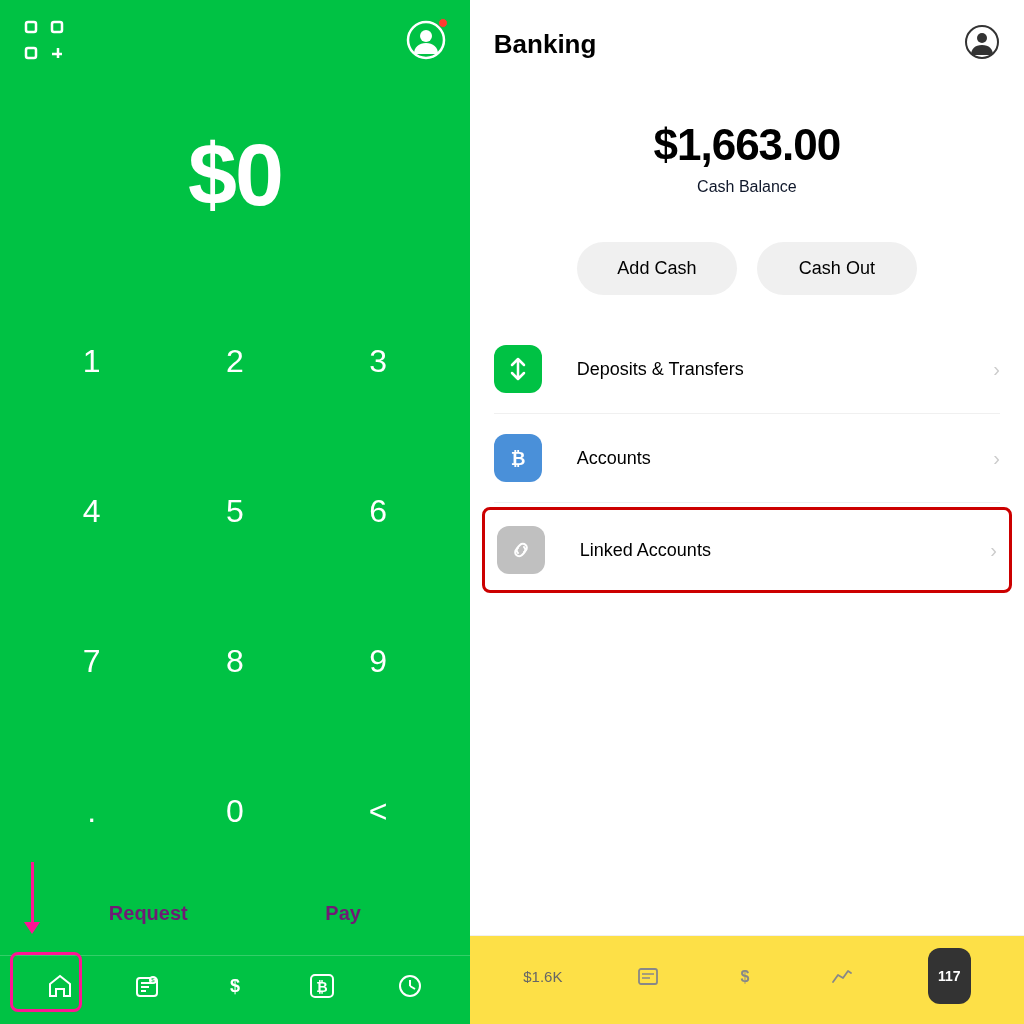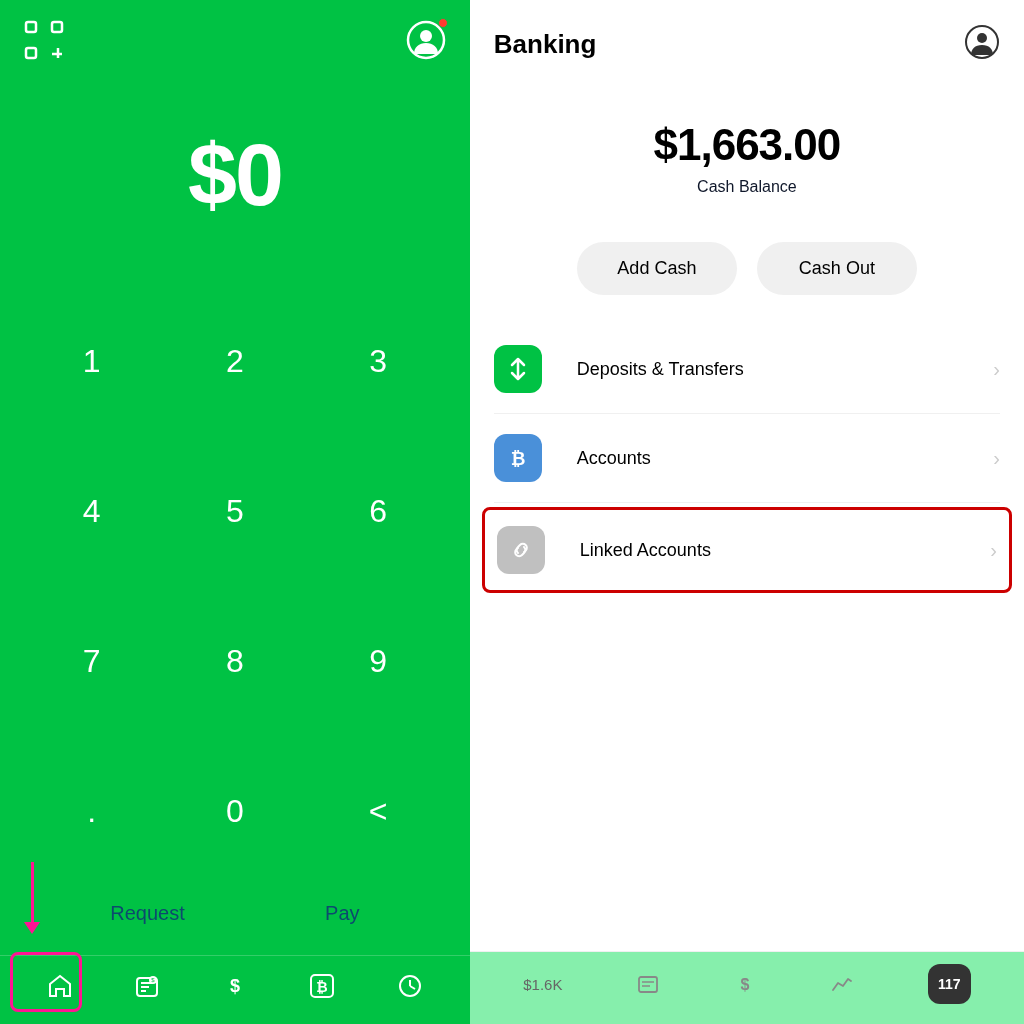--- a/index.html
+++ b/index.html
@@ -69,23 +69,23 @@
       padding: 20px;
     }
 
     .bottom-actions {
       display: flex;
       justify-content: space-around;
       padding: 16px 40px 30px;
     }
 
     .action-btn {
-      color: #0c4a6e;
+      color: #701a75;
       font-size: 20px;
-      font-weight: 400;
+      font-weight: 700;
       background: none;
       border: none;
       cursor: pointer;
     }
 
     .bottom-nav {
       display: flex;
       justify-content: space-around;
       align-items: center;
       padding: 12px 16px 20px;
@@ -266,42 +266,42 @@
       color: #ccc;
       font-size: 20px;
     }
 
     .right-bottom-bar {
       display: flex;
       align-items: center;
       justify-content: space-around;
       padding: 12px 16px 20px;
       border-top: 1px solid #f0f0f0;
-      background: #86efac;
+      background: #fde047;
     }
 
     .bottom-bar-item {
       display: flex;
       align-items: center;
       gap: 6px;
       color: #666;
       font-size: 15px;
       font-weight: 500;
     }
 
     .bottom-bar-item svg {
       width: 22px;
       height: 22px;
     }
 
     .badge {
       background: #333;
       color: white;
       border-radius: 12px;
-      padding: 12px 10px;
+      padding: 20px 10px;
       font-size: 14px;
       font-weight: 600;
     }
   </style>
 </head>
 <body>
 
 <div class="left-panel">
   <div class="left-header">
     <div>

